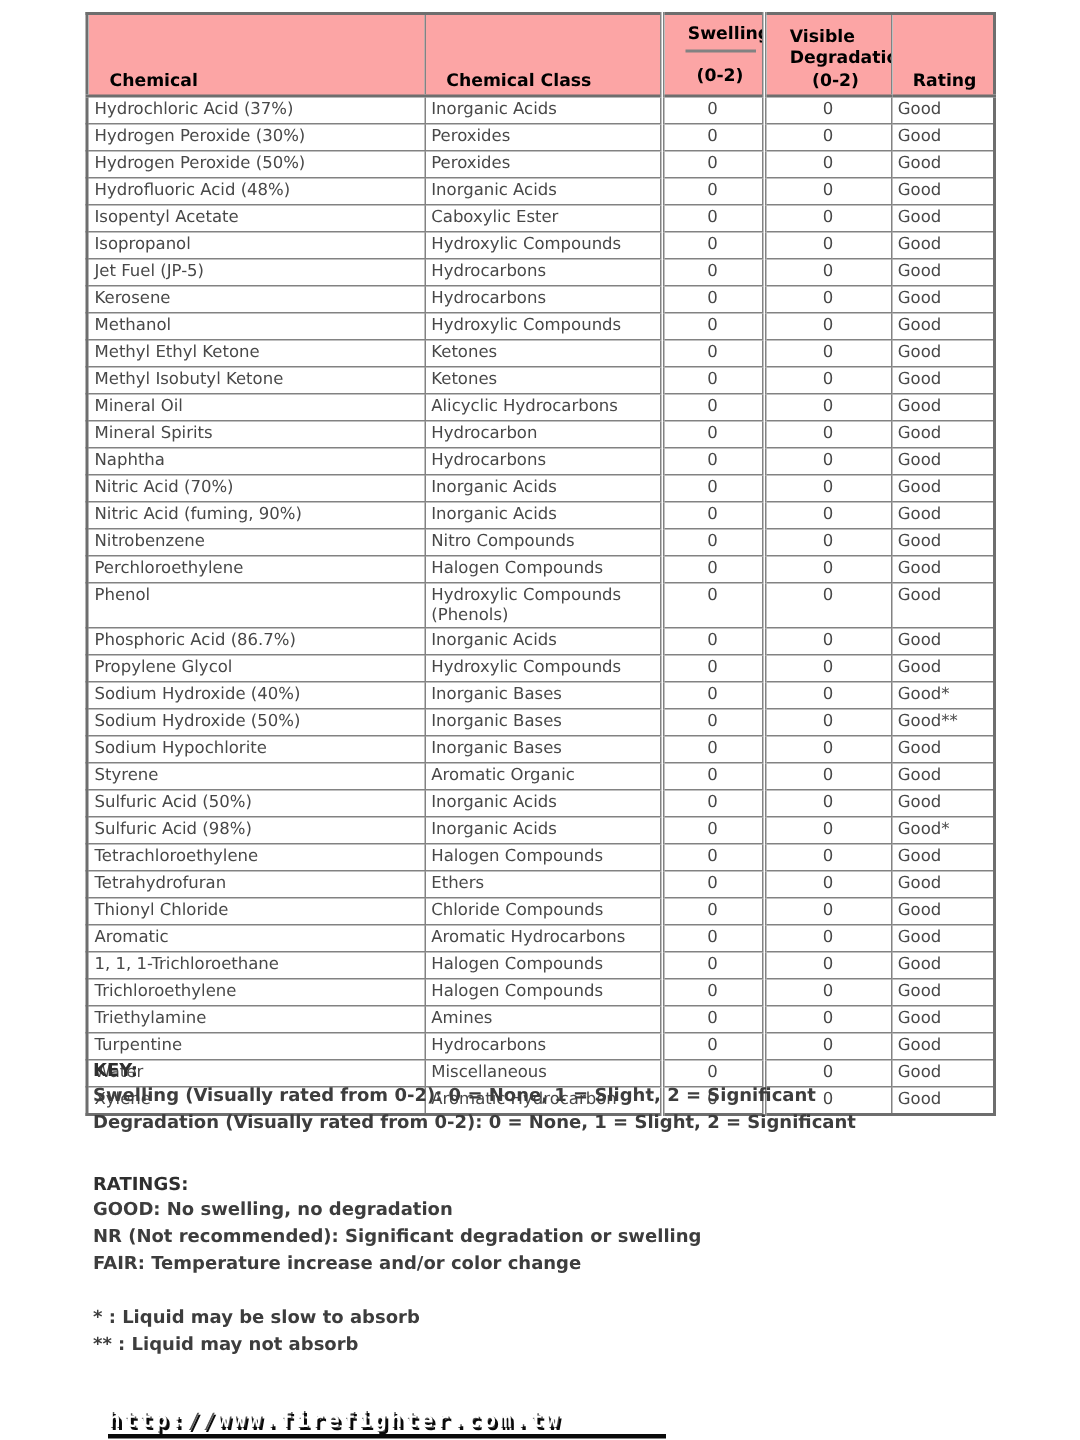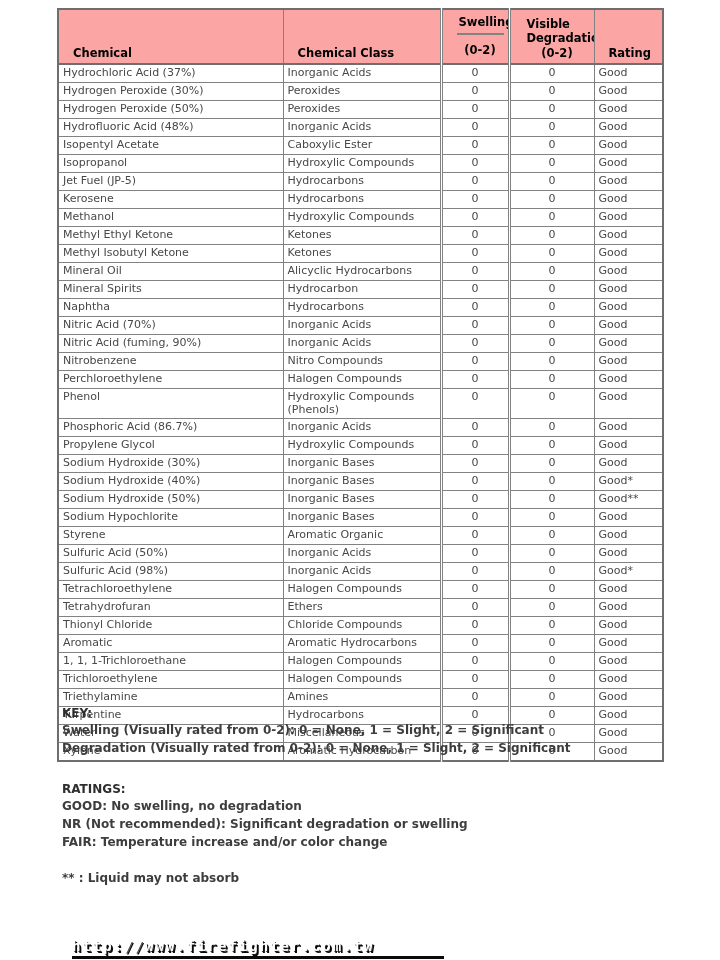--- a/index.html
+++ b/index.html
@@ -251,27 +251,20 @@
             <td>Good</td>
           </tr>
           <tr>
             <td>Propylene Glycol</td>
             <td>Hydroxylic Compounds</td>
             <td class="num col-swell">0</td>
             <td class="num">0</td>
             <td>Good</td>
           </tr>
           <tr>
-            <td>Sodium Hydroxide (30%)</td>
-            <td>Inorganic Bases</td>
-            <td class="num col-swell">0</td>
-            <td class="num">0</td>
-            <td>Good</td>
-          </tr>
-          <tr>
             <td>Sodium Hydroxide (40%)</td>
             <td>Inorganic Bases</td>
             <td class="num col-swell">0</td>
             <td class="num">0</td>
             <td>Good*</td>
           </tr>
           <tr>
             <td>Sodium Hydroxide (50%)</td>
             <td>Inorganic Bases</td>
             <td class="num col-swell">0</td>
@@ -392,20 +385,21 @@
     <div class="sec">
       <div class="sec-title">RATINGS:</div>
       <div class="sec-line">GOOD: No swelling, no degradation</div>
       <div class="sec-line">NR (Not recommended): Significant degradation or swelling</div>
       <div class="sec-line">FAIR: Temperature increase and/or color change</div>
     </div>
 
     <div class="gap-md"></div>
 
     <div class="sec">
+      <div class="sec-line">* : Liquid may be slow to absorb</div>
       <div class="sec-line">** : Liquid may not absorb</div>
     </div>
   </div>
 
   <div class="footer">
     <a class="footer-url" href="#">http://www.firefighter.com.tw</a>
     <div class="footer-bar"></div>
   </div>
 
 </div>

